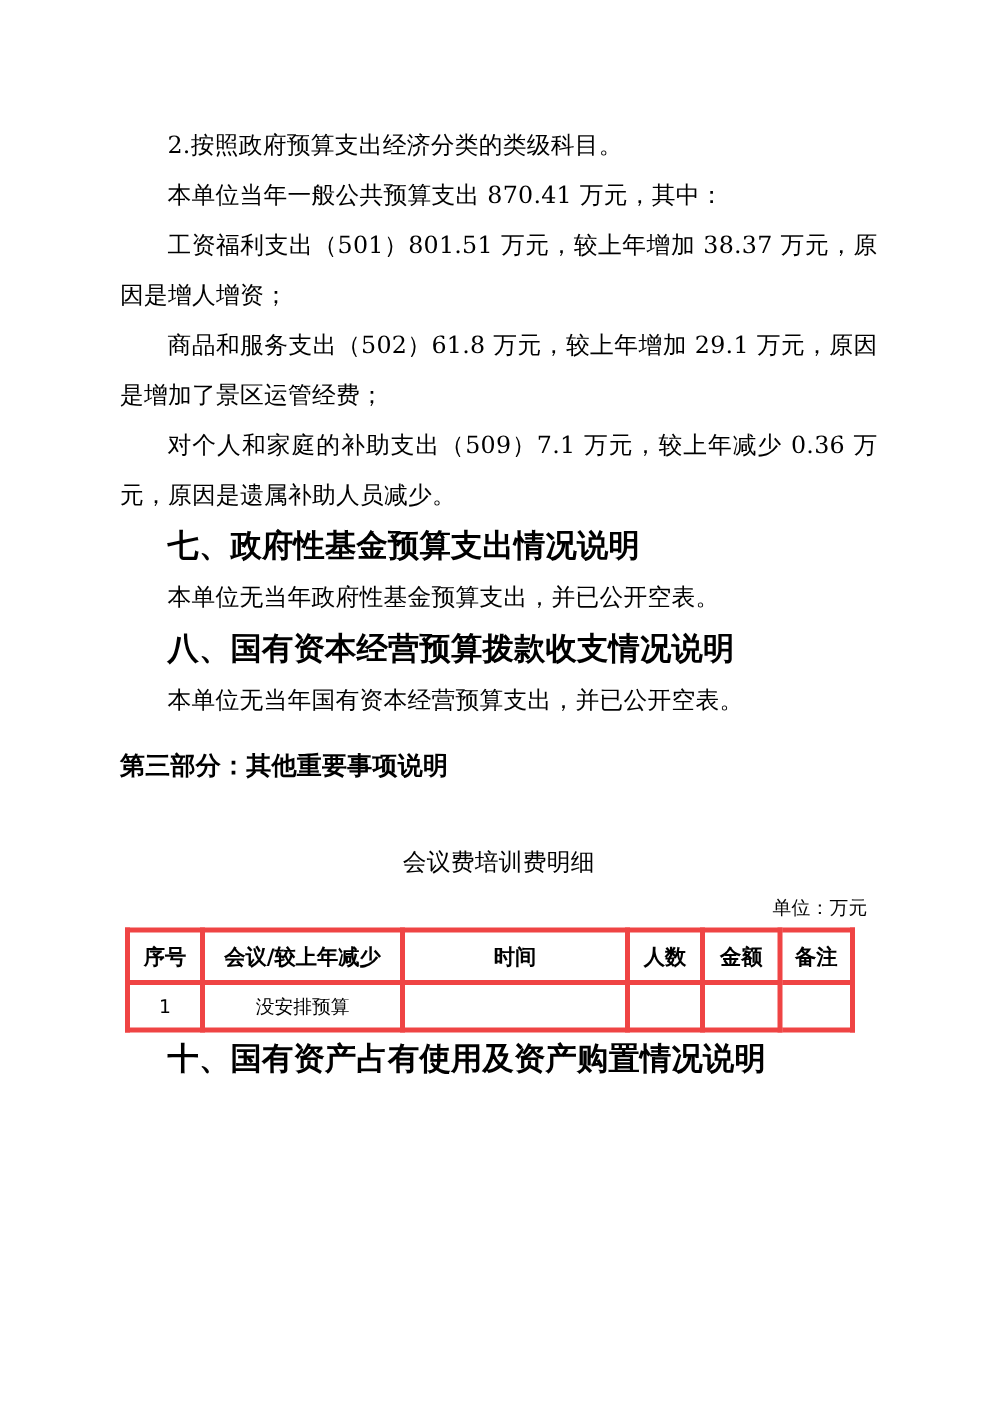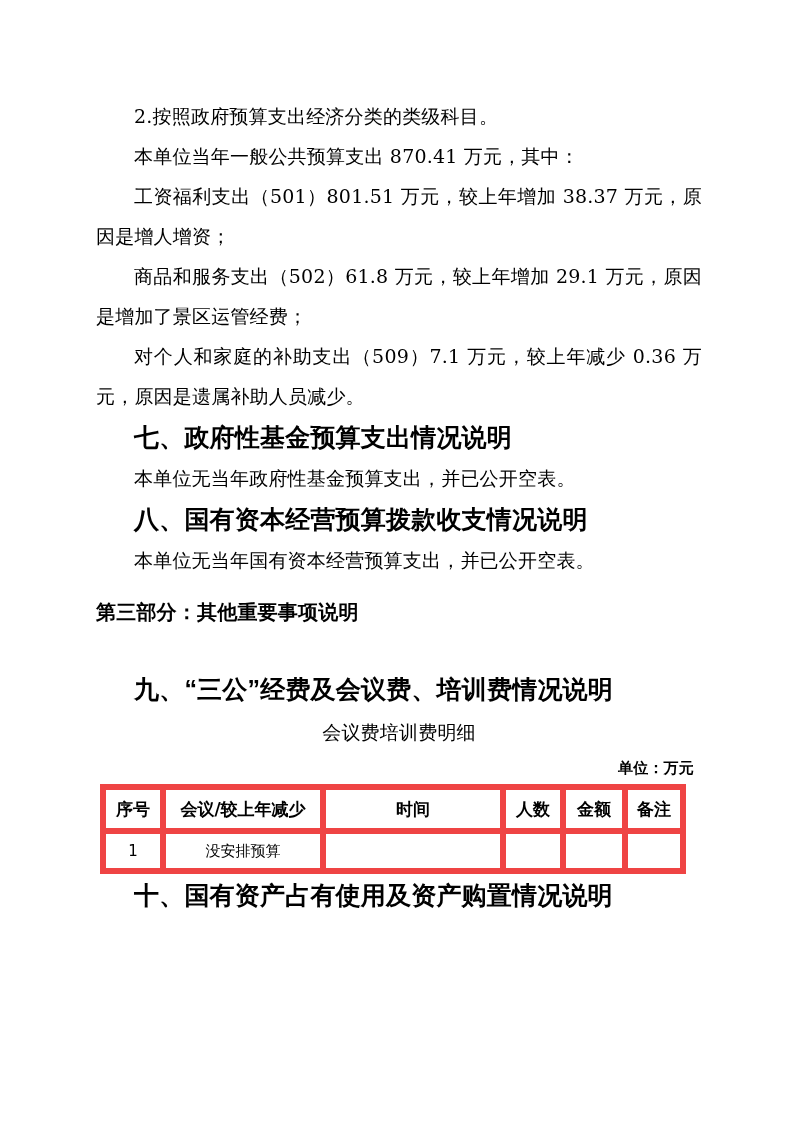--- a/index.html
+++ b/index.html
@@ -65,30 +65,29 @@
     line-height: 44px;
     text-align: center;
     margin: 0;
   }
   .unit-line {
     font-size: 15px;
     line-height: 28px;
     text-align: right;
     margin: 0;
     padding-right: 8px;
-    font-weight: bold;
   }
   table.detail {
     border-collapse: collapse;
     width: 580px;
     margin: 2px 0 0 4px;
     table-layout: fixed;
   }
   table.detail td, table.detail th {
-    border: 6px solid #ef4444;
+    border: 4px solid #ef4444;
     font-size: 17px;
     font-weight: normal;
     font-family: "DejaVu Sans", "Liberation Sans", sans-serif;
     padding: 0;
     height: 36px;
     text-align: center;
     vertical-align: middle;
   }
   table.detail thead td {
     font-weight: bold;
@@ -121,21 +120,20 @@
     <p class="heading">七、政府性基金预算支出情况说明</p>
     <p class="indent">本单位无当年政府性基金预算支出，并已公开空表。</p>
 
     <p class="heading">八、国有资本经营预算拨款收支情况说明</p>
     <p class="indent">本单位无当年国有资本经营预算支出，并已公开空表。</p>
 
     <div class="gap-small"></div>
     <p class="center-heading">第三部分：其他重要事项说明</p>
 
     <div class="gap-large"></div>
-    <p class="heading">九、“三公”经费及会议费、培训费情况说明</p>
 
     <p class="table-title">会议费培训费明细</p>
     <p class="unit-line">单位：万元</p>
 
     <table class="detail">
       <colgroup>
         <col style="width:60px">
         <col style="width:160px">
         <col style="width:180px">
         <col style="width:60px">

